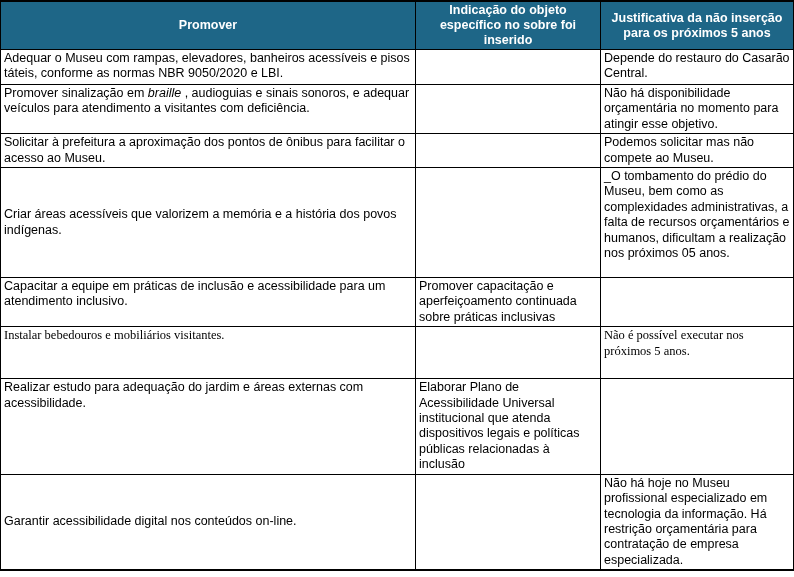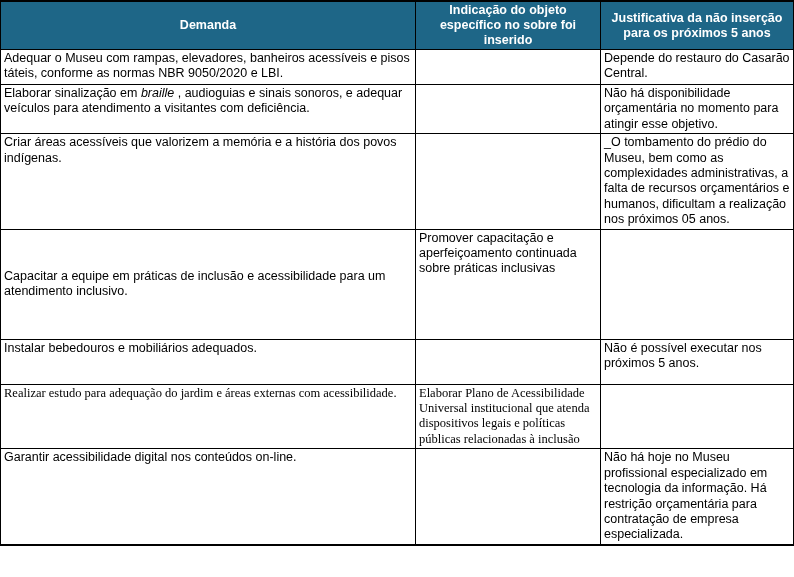--- a/index.html
+++ b/index.html
@@ -74,48 +74,53 @@
 
 <div class="page">
   <table class="demands">
     <colgroup>
       <col class="c1">
       <col class="c2">
       <col class="c3">
     </colgroup>
     <thead>
       <tr>
-        <th>Demanda</th>
+        <th>Promover</th>
         <th>Indicação do objeto específico no sobre foi inserido</th>
         <th>Justificativa da não inserção para os próximos 5 anos</th>
       </tr>
     </thead>
     <tbody id="table-body">
         <tr>
           <td class="col-demanda"><span>Adequar o Museu com rampas, elevadores, banheiros acessíveis e pisos táteis, conforme as normas NBR 9050/2020 e LBI.</span></td>
           <td class="col-indicacao"></td>
           <td class="col-justificativa"><span>Depende do restauro do Casarão Central.</span></td>
         </tr>
         <tr>
-          <td class="col-demanda"><span>Elaborar sinalização em </span><em>braille</em><span> , audioguias e sinais sonoros, e adequar veículos para atendimento a visitantes com deficiência.</span></td>
+          <td class="col-demanda"><span>Promover sinalização em </span><em>braille</em><span> , audioguias e sinais sonoros, e adequar veículos para atendimento a visitantes com deficiência.</span></td>
           <td class="col-indicacao"></td>
           <td class="col-justificativa"><span>Não há disponibilidade orçamentária no momento para atingir esse objetivo.</span></td>
+        </tr>
+        <tr>
+          <td class="col-demanda"><span>Solicitar à prefeitura a aproximação dos pontos de ônibus para facilitar o acesso ao Museu.</span></td>
+          <td class="col-indicacao"></td>
+          <td class="col-justificativa"><span>Podemos solicitar mas não compete ao Museu.</span></td>
         </tr>
         <tr>
           <td class="col-demanda"><span>Criar áreas acessíveis que valorizem a memória e a história dos povos indígenas.</span></td>
           <td class="col-indicacao"></td>
           <td class="col-justificativa"><span>_O tombamento do prédio do Museu, bem como as complexidades administrativas, a falta de recursos orçamentários e humanos, dificultam a realização nos próximos 05 anos.</span></td>
         </tr>
         <tr>
           <td class="col-demanda"><span>Capacitar a equipe em práticas de inclusão e acessibilidade para um atendimento inclusivo.</span></td>
           <td class="col-indicacao"><span>Promover capacitação e aperfeiçoamento continuada sobre práticas inclusivas</span></td>
           <td class="col-justificativa"></td>
         </tr>
         <tr>
-          <td class="col-demanda"><span>Instalar bebedouros e mobiliários adequados.</span></td>
+          <td class="col-demanda"><span>Instalar bebedouros e mobiliários visitantes.</span></td>
           <td class="col-indicacao"></td>
           <td class="col-justificativa"><span>Não é possível executar nos próximos 5 anos.</span></td>
         </tr>
         <tr>
           <td class="col-demanda"><span>Realizar estudo para adequação do jardim e áreas externas com acessibilidade.</span></td>
           <td class="col-indicacao"><span>Elaborar Plano de Acessibilidade Universal institucional que atenda dispositivos legais e políticas públicas relacionadas à inclusão</span></td>
           <td class="col-justificativa"></td>
         </tr>
         <tr>
           <td class="col-demanda"><span>Garantir acessibilidade digital nos conteúdos on-line.</span></td>

